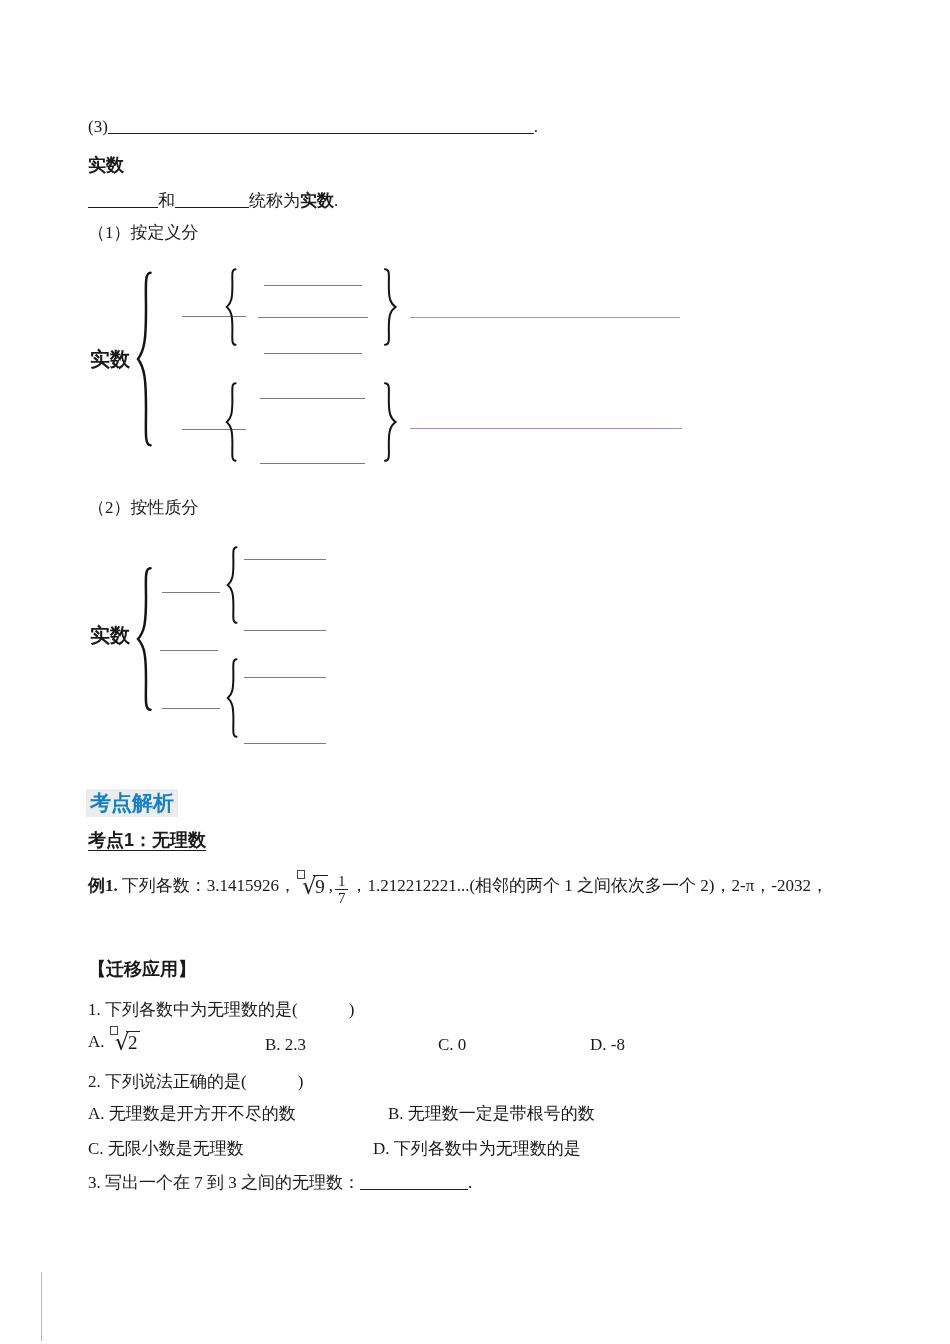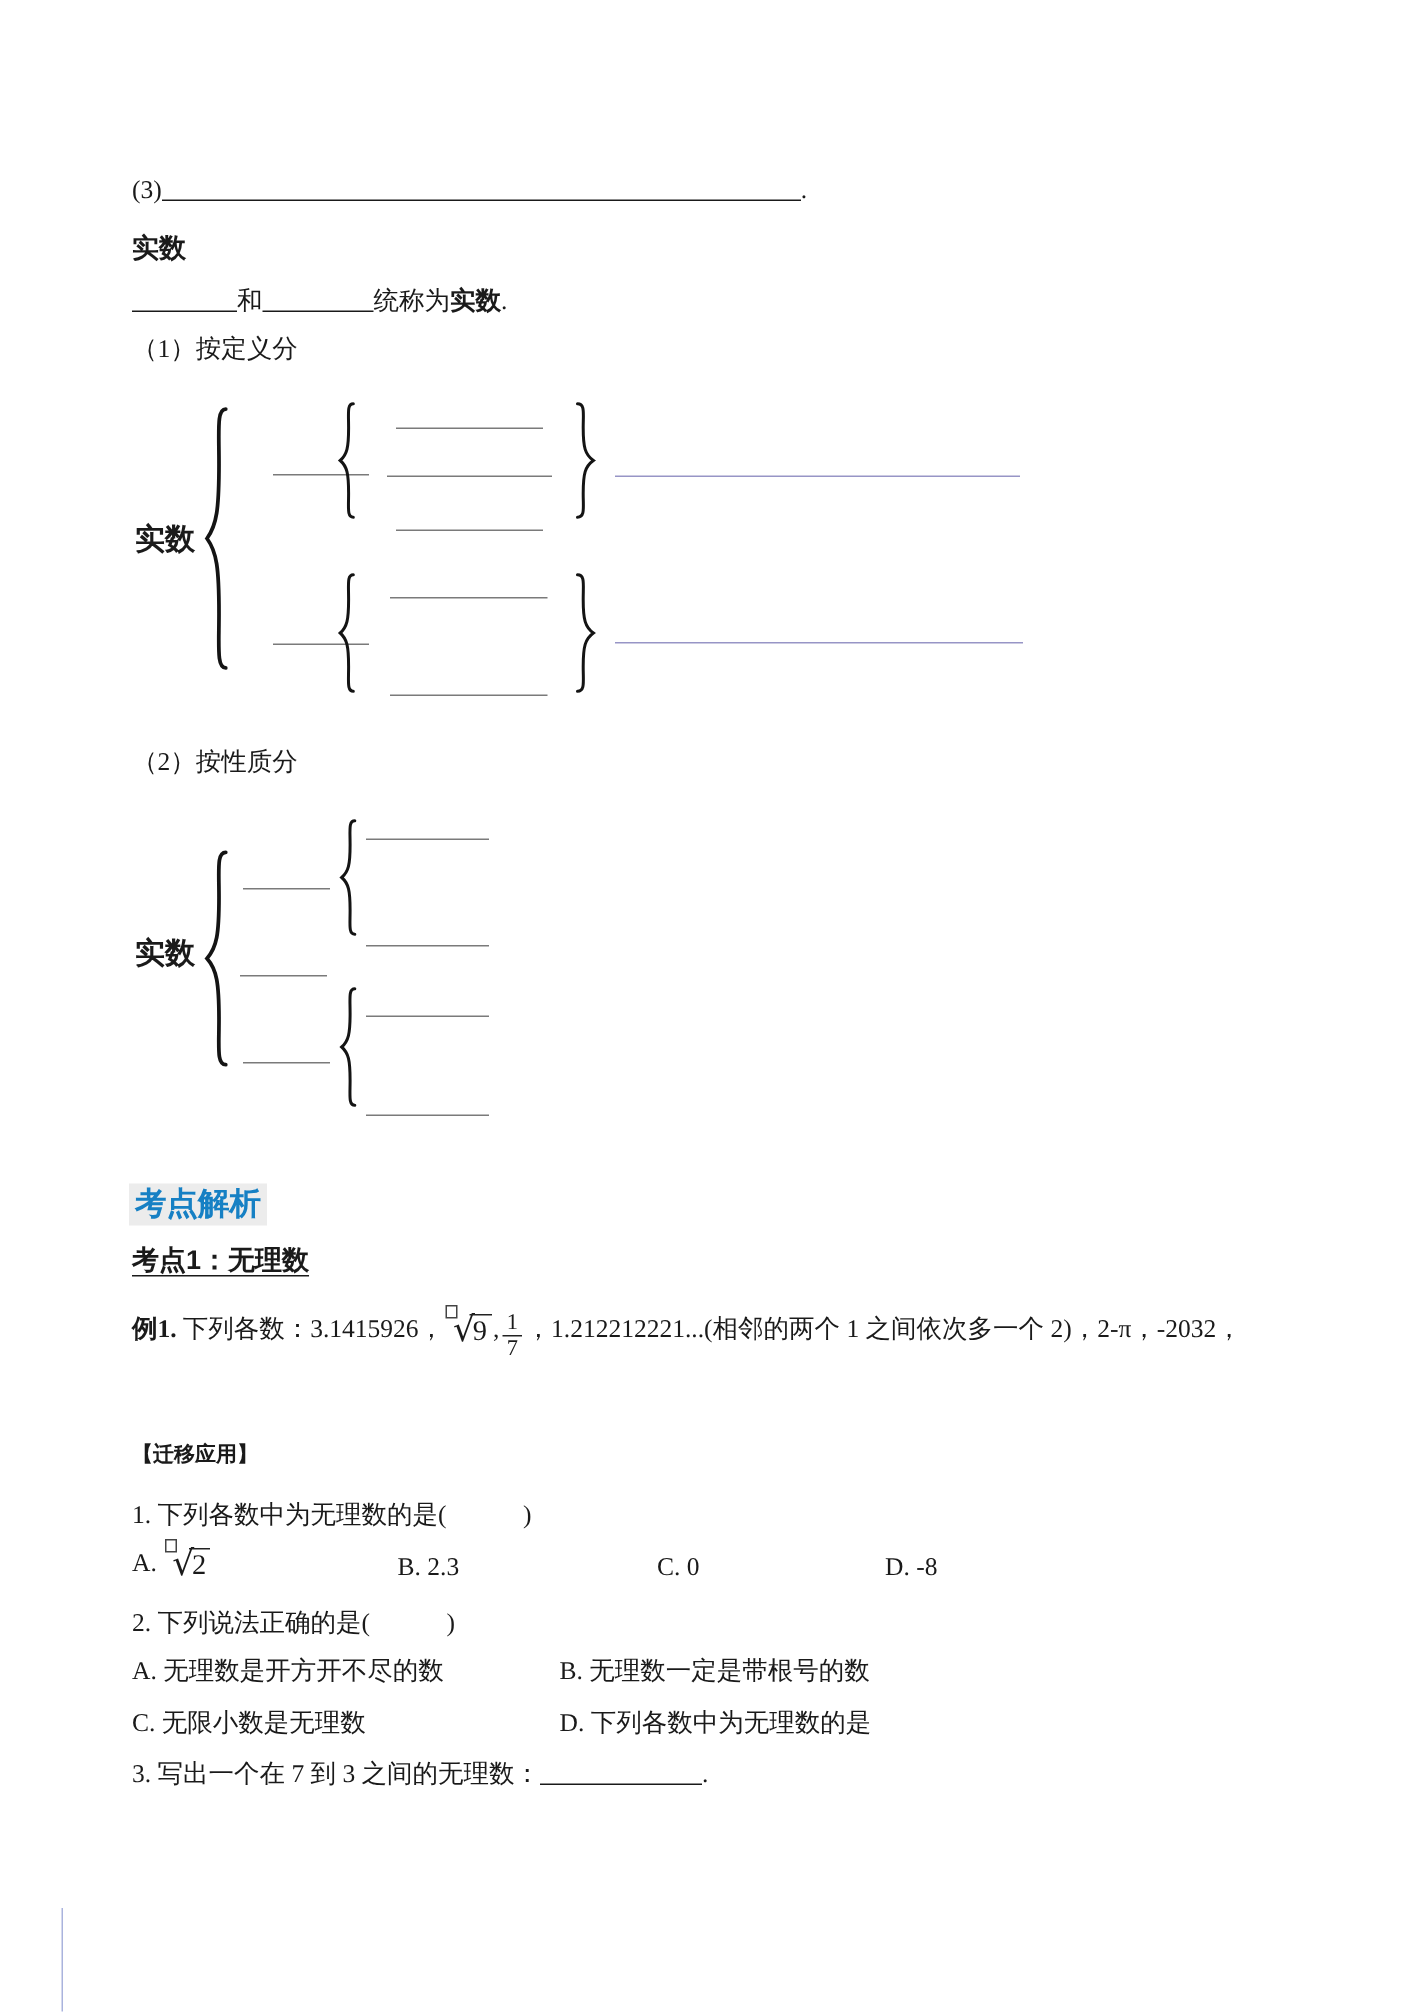--- a/index.html
+++ b/index.html
@@ -109,34 +109,34 @@
 
   <div class="kd">考点解析</div>
 
   <div class="topic">考点1：无理数</div>
 
   <div class="line" style="top:870px">
     <span class="b" style="margin-right:4px">例1.</span><span>下列各数：3.1415926，</span><span class="rad"><span class="idx-box"></span><span class="sgn">√</span><span class="bod">9</span></span><span>,</span><span class="frac"><span class="nu">1</span><span class="de">7</span></span><span>，1.212212221...(相邻的两个 1 之间依次多一个 2)，2-π，-2032，</span>
   </div>
 
 
-  <div class="line b sans" style="top:958px;font-size:14px">【迁移应用】</div>
+  <div class="line b sans" style="top:958px;font-size:18px">【迁移应用】</div>
 
   <div class="line" style="top:999px">1. 下列各数中为无理数的是(　　　)</div>
   <div class="line" style="top:1026px">
     <span>A.</span>
     <span class="rad"><span class="idx-box"></span><span class="sgn">√</span><span class="bod">2</span></span>
   </div>
   <div class="line" style="top:1034px;left:265px">B. 2.3</div>
   <div class="line" style="top:1034px;left:438px">C. 0</div>
   <div class="line" style="top:1034px;left:590px">D. -8</div>
 
   <div class="line" style="top:1071px">2. 下列说法正确的是(　　　)</div>
   <div class="line" style="top:1103px">A. 无理数是开方开不尽的数</div>
-  <div class="line" style="top:1103px;left:373px">B. 无理数一定是带根号的数</div>
+  <div class="line" style="top:1103px;left:388px">B. 无理数一定是带根号的数</div>
   <div class="line" style="top:1138px">C. 无限小数是无理数</div>
   <div class="line" style="top:1138px;left:373px">D. 下列各数中为无理数的是</div>
 
   <div class="line" style="top:1172px">
     <span>3. 写出一个在 7 到 3 之间的无理数：</span><span class="blank" style="width:108px"></span><span>.</span>
   </div>
 
   <div class="edge"></div>
 
 </div>

